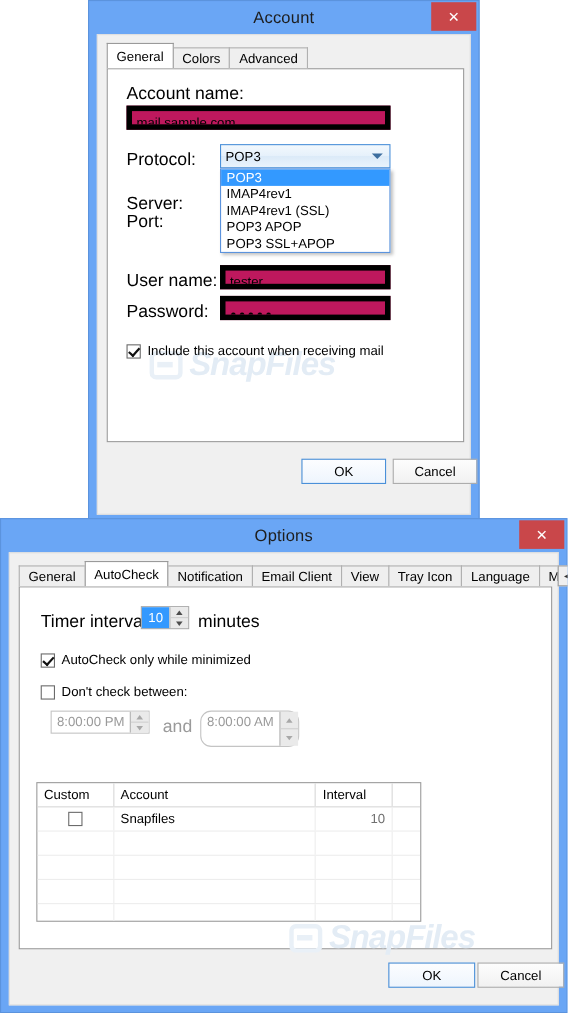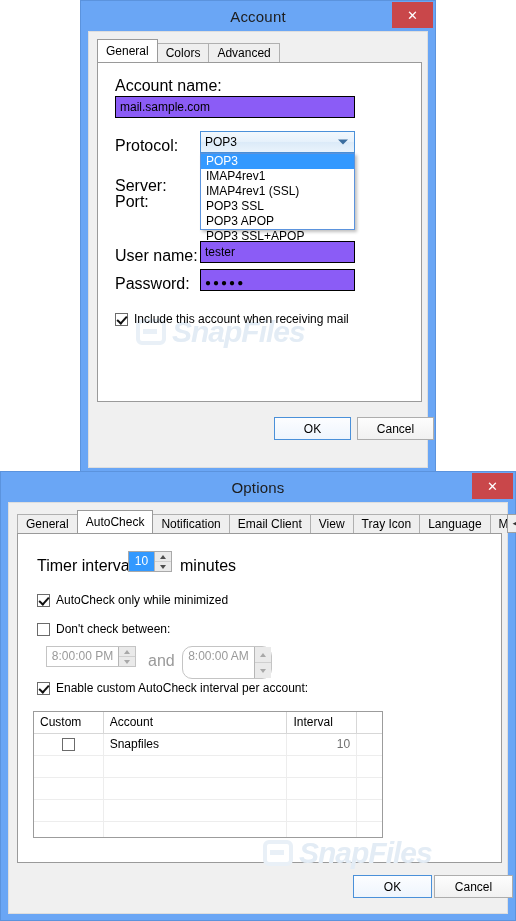--- a/index.html
+++ b/index.html
@@ -109,22 +109,22 @@
     background: #ffffff;
     border: 1px solid #9a9a9a;
     position: relative;
     box-sizing: border-box;
   }
 
   
   .lbl { position: absolute; font-size: 16px; color: #000; white-space: nowrap; }
   .textbox {
     position: absolute;
-    background: #8b5cf6;
-    border: 1px solid #000000;
+    background: #be185d;
+    border: 5px solid #000000;
     box-sizing: border-box;
     font-size: 12px;
     color: #000;
     padding: 2px 4px;
     line-height: 16px;
     white-space: nowrap;
     overflow: hidden;
   }
   .combobox {
     position: absolute;
@@ -356,21 +356,20 @@
       <span class="lbl" style="left:17px; top:74px;">Protocol:</span>
       <div class="combobox" style="left:102px; top:68px; width:155px; height:22px;">
         <span>POP3</span>
         <span class="combo-arrow"></span>
       </div>
 
       <div class="combo-list" style="left:102px; top:90px; width:155px; height:77px;">
         <div class="combo-item selected">POP3</div>
         <div class="combo-item">IMAP4rev1</div>
         <div class="combo-item">IMAP4rev1 (SSL)</div>
-        <div class="combo-item">POP3 SSL</div>
         <div class="combo-item">POP3 APOP</div>
         <div class="combo-item">POP3 SSL+APOP</div>
       </div>
 
       <span class="lbl" style="left:17px; top:114px;">Server:</span>
       <span class="lbl" style="left:17px; top:130px;">Port:</span>
 
       <span class="lbl" style="left:17px; top:184px;">User name:</span>
       <div class="textbox" style="left:102px; top:178px; width:155px; height:22px;">tester</div>
 
@@ -476,24 +475,20 @@
         <div class="spin-btns">
           <div>
               <span class="spin-up"></span>
             </div>
           <div>
               <span class="spin-down"></span>
             </div>
         </div>
       </div>
 
-      <div class="checkrow" style="left:19px; top:147px;">
-        <span class="checkbox checked"></span>
-        <span class="ctext">Enable custom AutoCheck interval per account:</span>
-      </div>
 
       <div class="grid" style="left:15px; top:177px; width:350px; height:127px;">
         <div class="grid-header">
           <div class="gh col-custom">Custom</div>
           <div class="gh col-account">Account</div>
           <div class="gh col-interval">Interval</div>
           <div class="gh col-last"></div>
         </div>
         <div class="grid-row">
           <div class="gc col-custom center">

